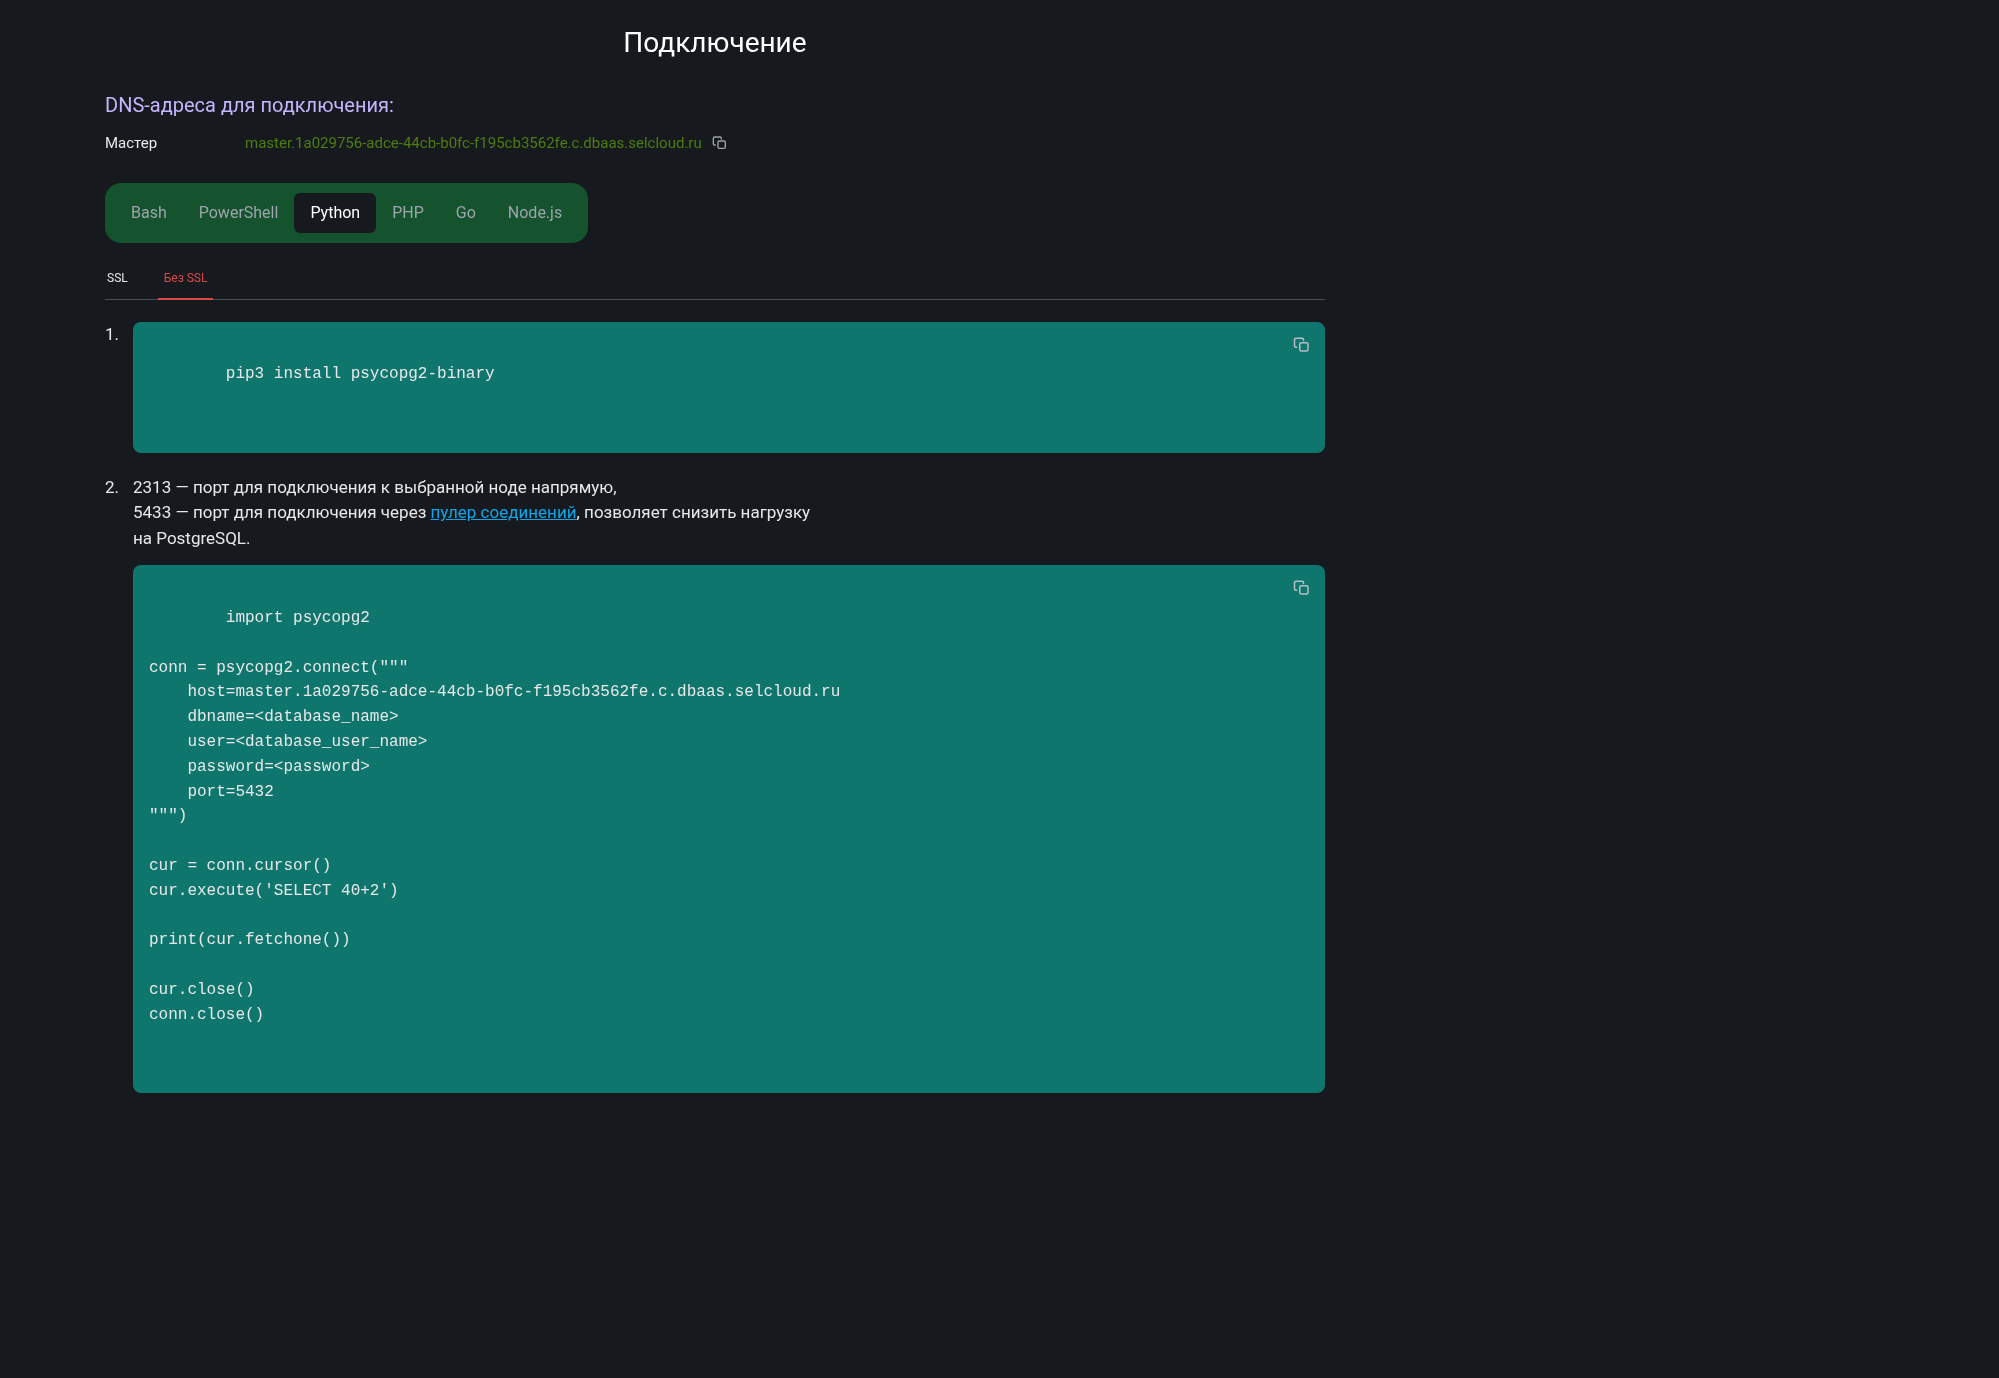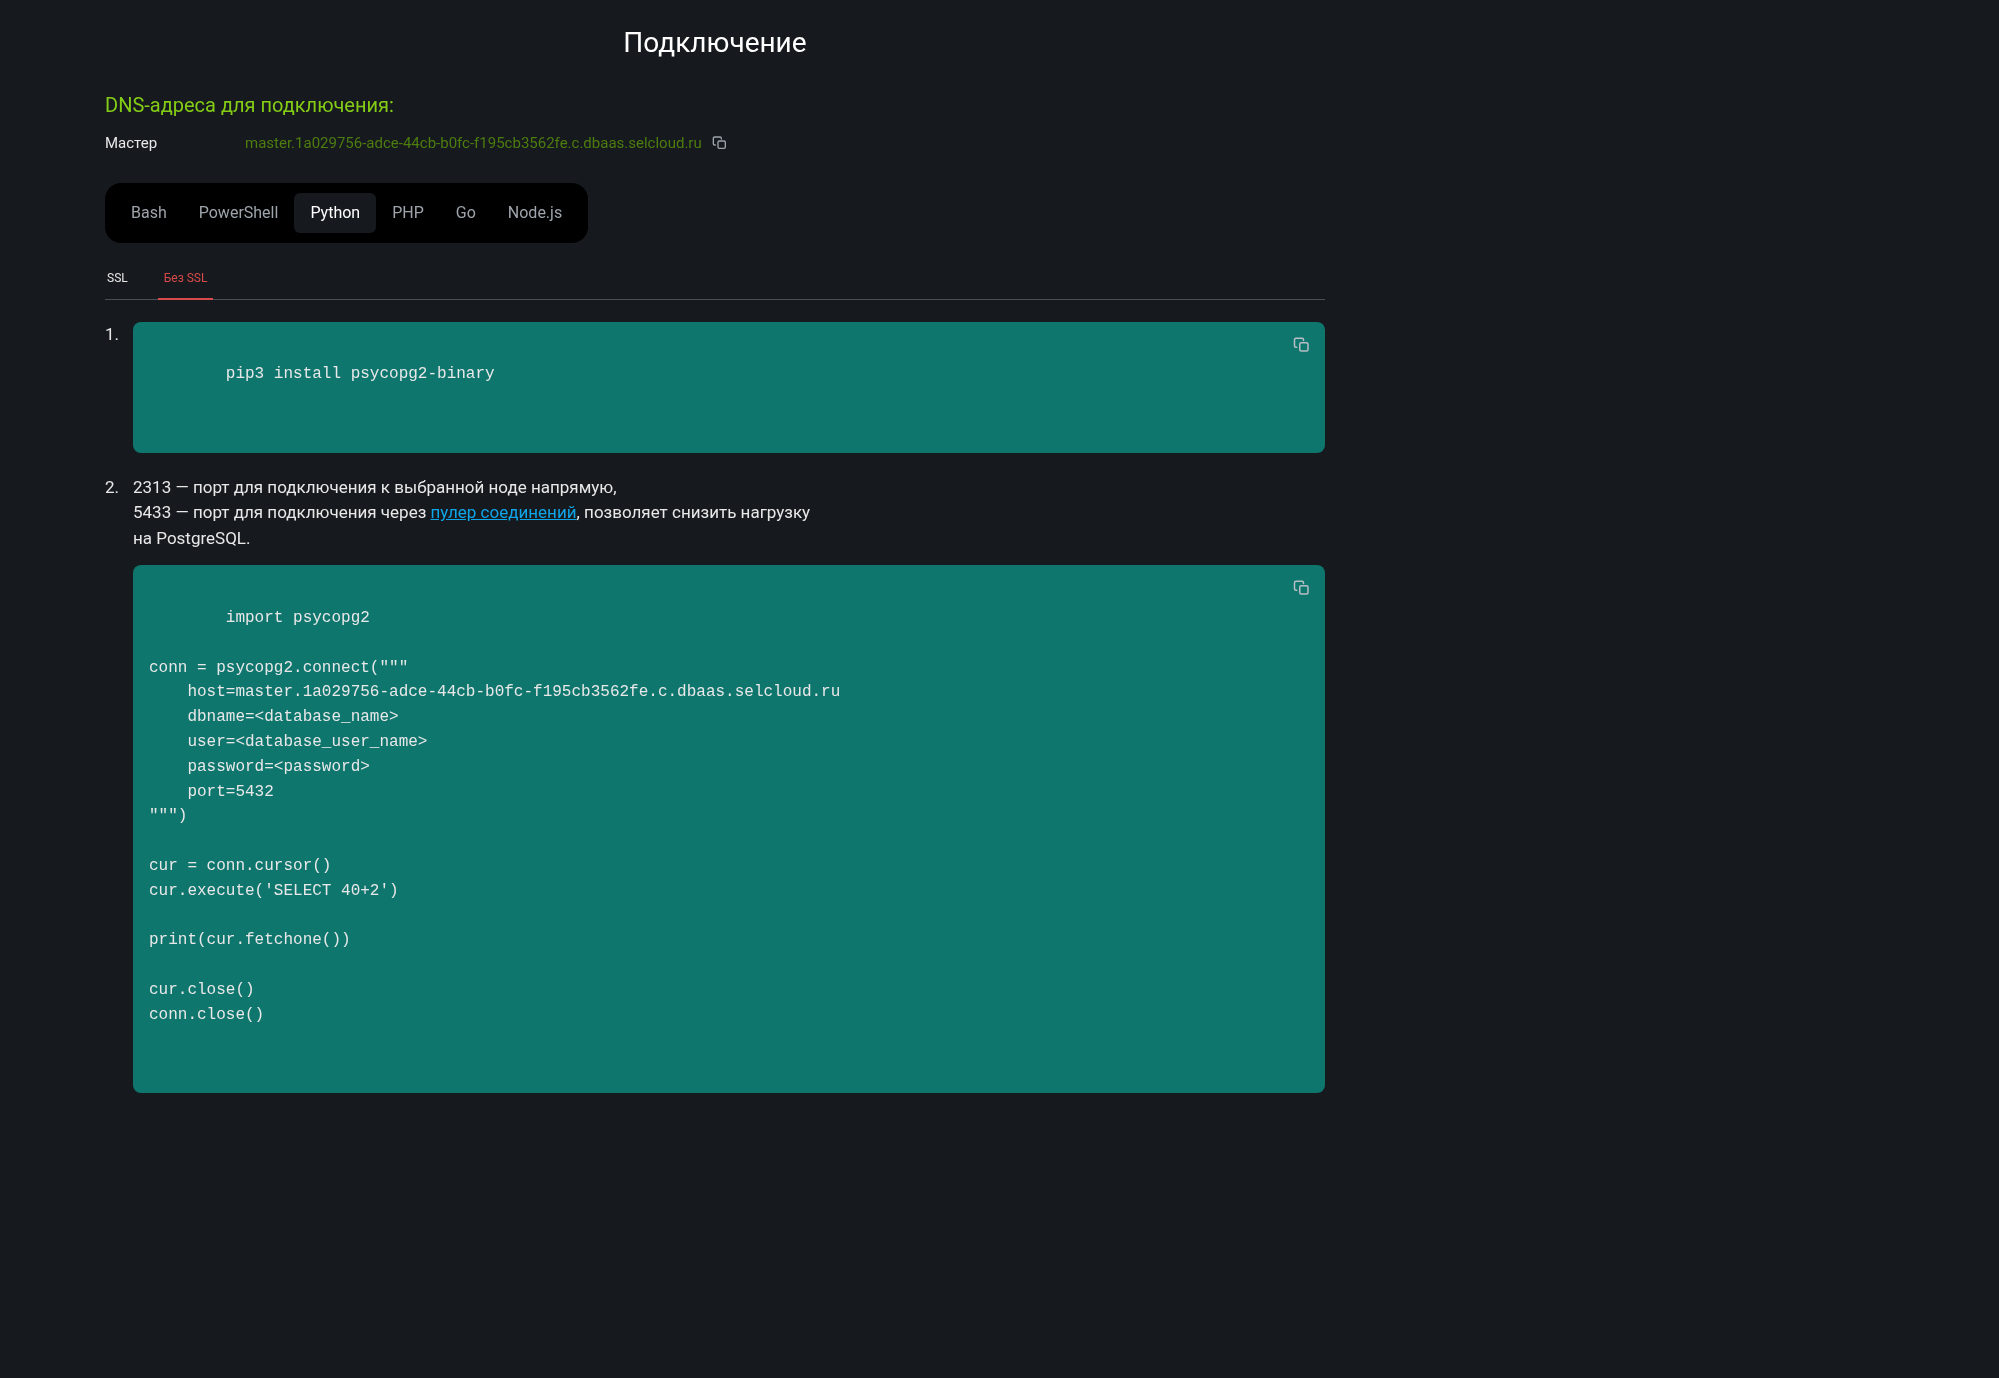--- a/index.html
+++ b/index.html
@@ -23,21 +23,21 @@
     font-size: 28px;
     font-weight: 400;
     margin-bottom: 26px;
     color: #fff;
     text-align: center;
   }
   h2.subheading {
     font-size: 20px;
     font-weight: 400;
     margin-bottom: 12px;
-    color: #84cc16;
+    color: #c4b5fd;
   }
   .dns-row {
     display: flex;
     align-items: center;
     margin-bottom: 28px;
     color: #e8e8e8;
     font-size: 15px;
   }
   .dns-label {
     width: 140px;
@@ -55,21 +55,21 @@
     justify-content: center;
     cursor: pointer;
     color: #9ea4ab;
   }
   .copy-icon-inline svg {
     width: 16px;
     height: 16px;
   }
   .lang-tabs {
     display: inline-flex;
-    background: #000000;
+    background: #14532d;
     border-radius: 16px;
     padding: 10px;
     margin-bottom: 16px;
   }
   .lang-tab {
     padding: 8px 16px;
     color: #9ea4ab;
     cursor: pointer;
     font-size: 16px;
     border-radius: 6px;

